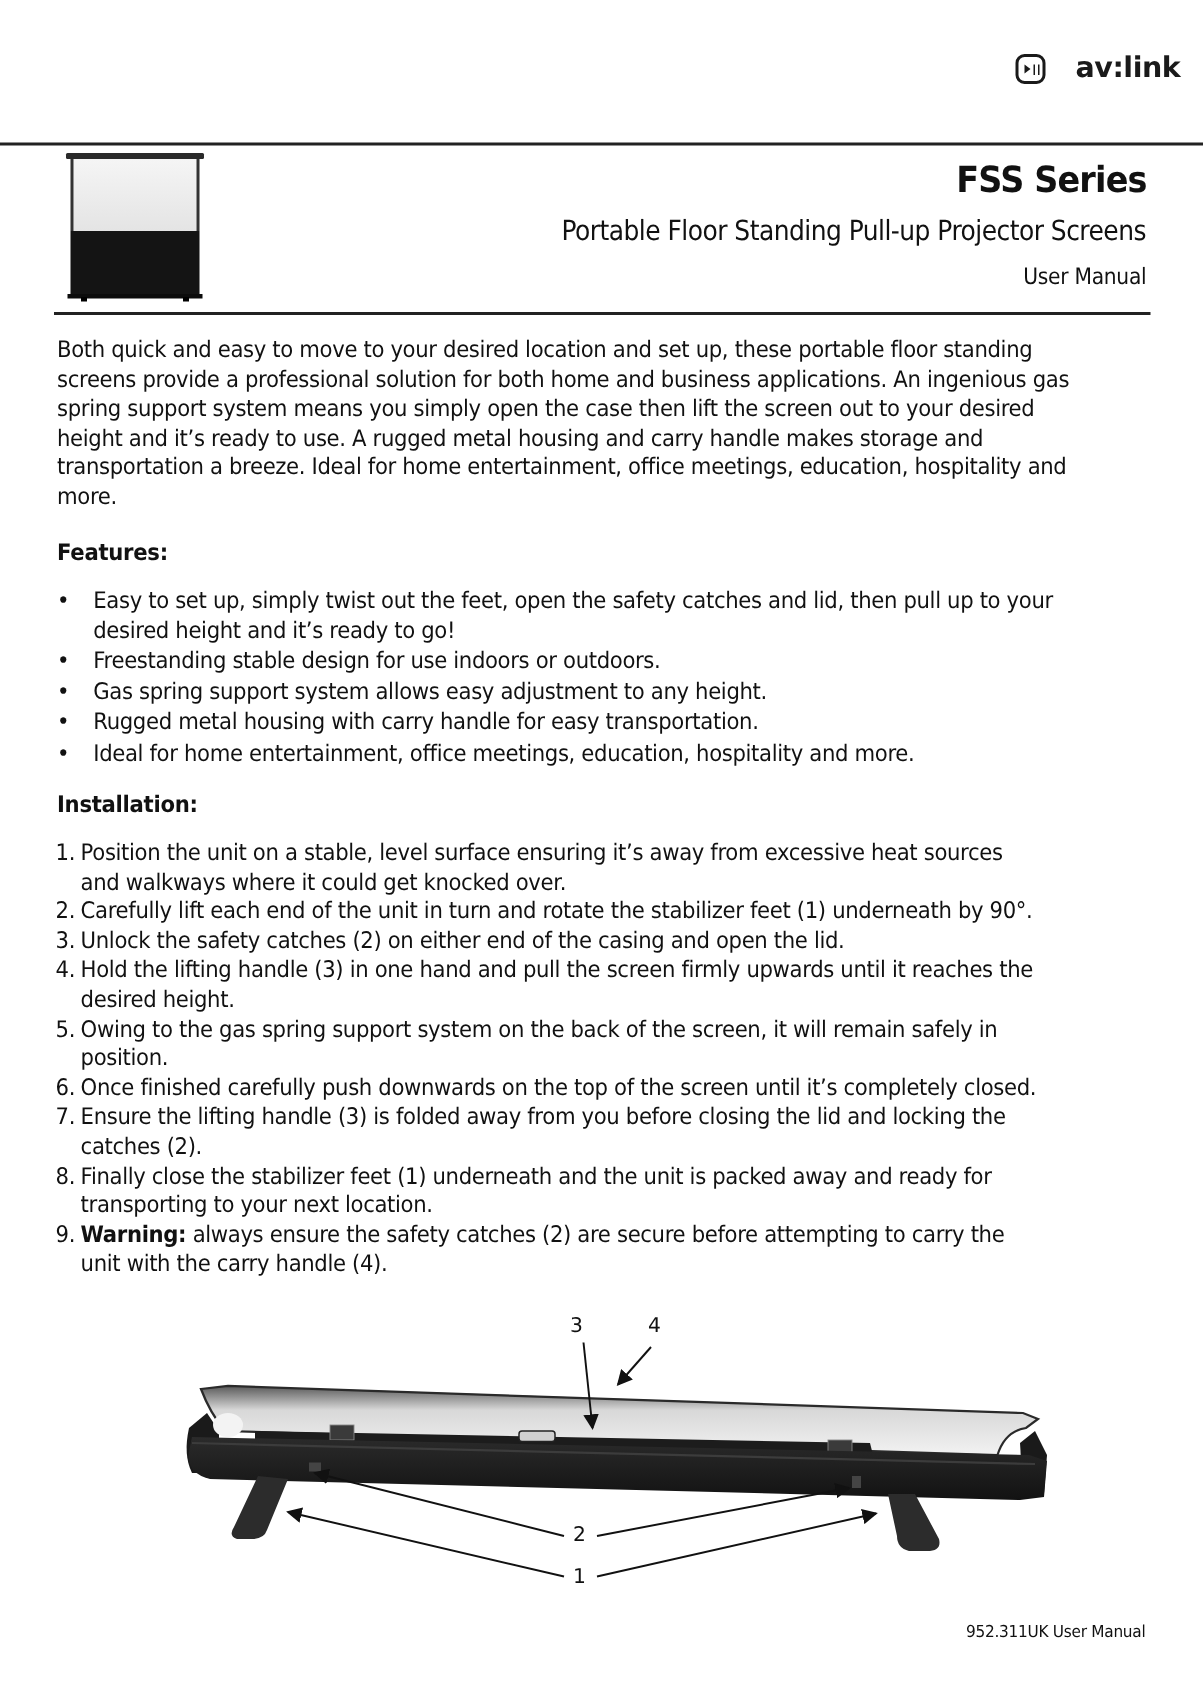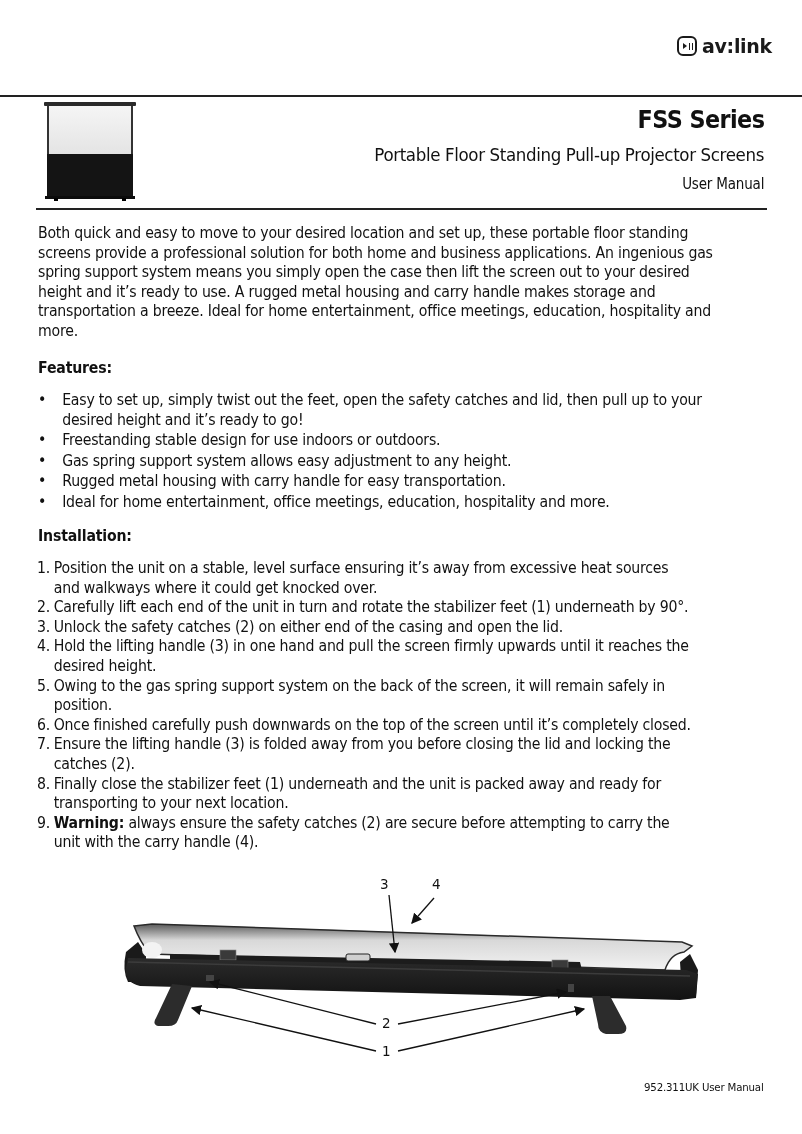--- a/index.html
+++ b/index.html
@@ -1,19 +1,19 @@
 <!DOCTYPE html>
 <html><head>
 <meta charset="utf-8">
 <style>
   * { margin: 0; padding: 0; box-sizing: border-box; }
   html, body { width: 802px; height: 1134px; background: #ffffff; overflow: hidden; }
   body { position: relative; font-family: "DejaVu Sans", sans-serif; color: #111; }
 
-  .logo { position: absolute; top: 36px; left: 677px; display: flex; align-items: center; gap: 5px; }
+  .logo { position: absolute; top: 36px; left: 677px; display: flex; align-items: flex-start; gap: 20px; }
   .logo-icon { width: 20px; height: 20px; border: 2.2px solid #1a1a1a; border-radius: 6px; position: relative; }
   .logo-icon .tri { position: absolute; left: 4px; top: 4.5px; width: 0; height: 0;
     border-top: 3.5px solid transparent; border-bottom: 3.5px solid transparent; border-left: 4px solid #1a1a1a; }
   .logo-icon .bar1, .logo-icon .bar2 { position: absolute; top: 4.5px; width: 1.8px; height: 7px; background: #1a1a1a; }
   .logo-icon .bar1 { left: 9.5px; } .logo-icon .bar2 { left: 12.5px; }
   .logo-text { font-family: "DejaVu Sans", sans-serif; font-weight: bold; font-size: 19px; letter-spacing: -0.3px; color: #1a1a1a; line-height: 1; }
 
   .rule-top { position: absolute; top: 95px; left: 0; width: 802px; height: 2px; background: #222; }
   .rule-header { position: absolute; top: 208px; left: 36px; width: 731px; height: 1.5px; background: #222; }
 

